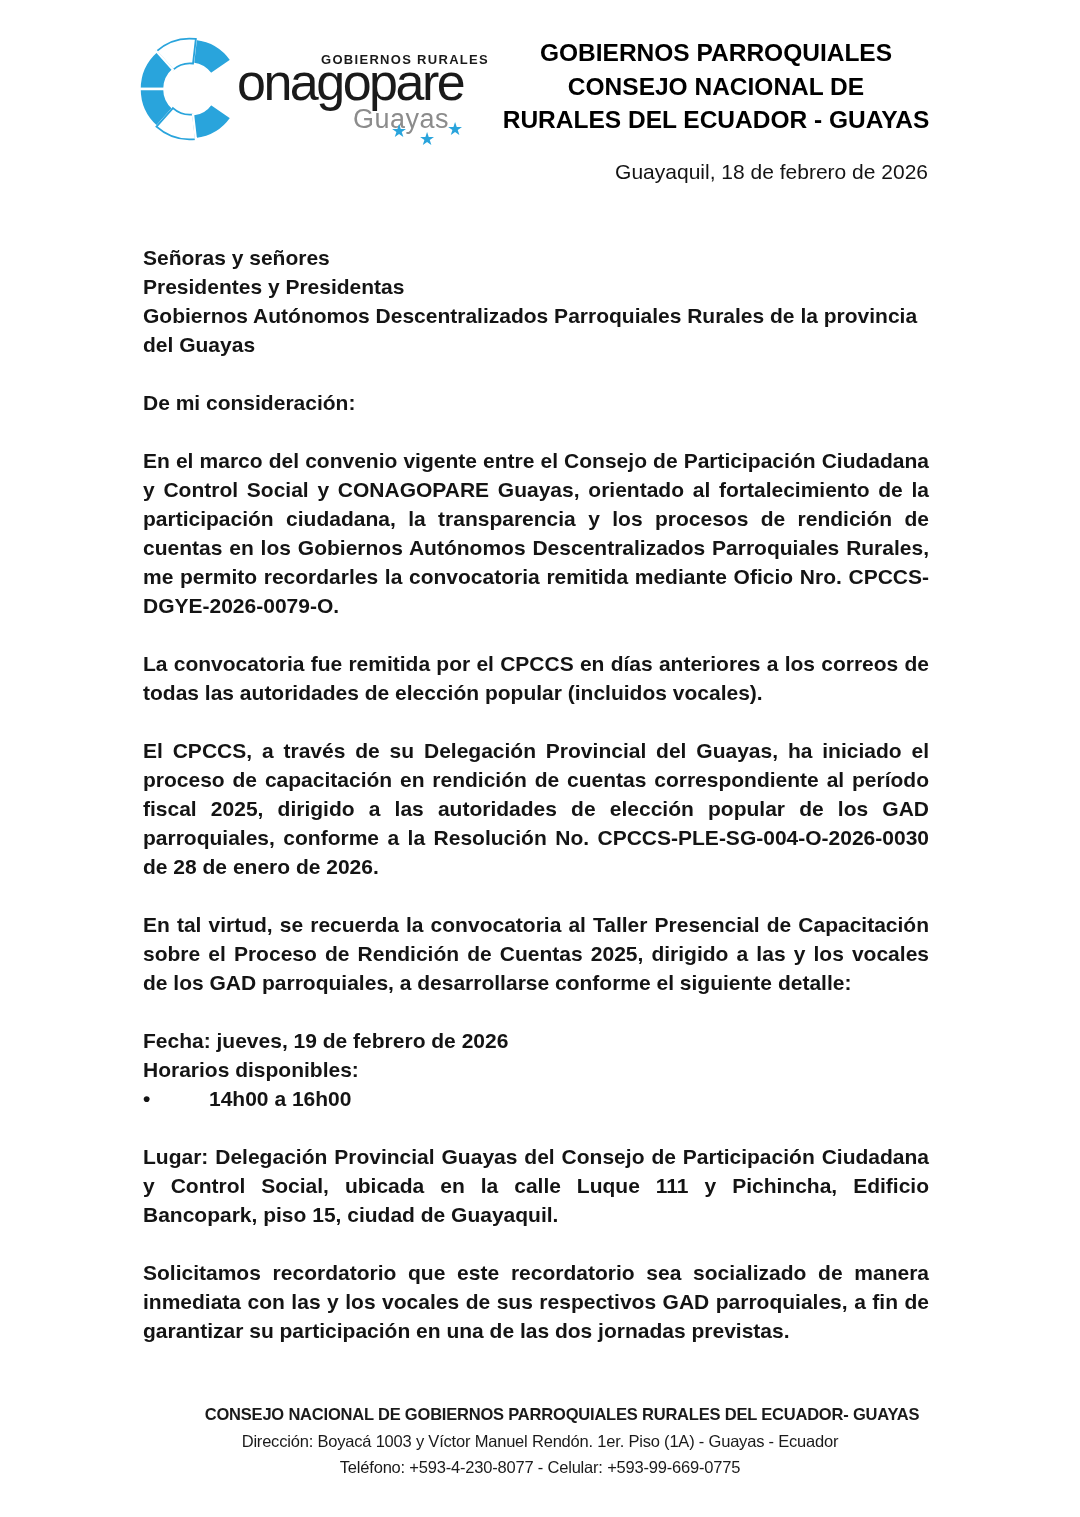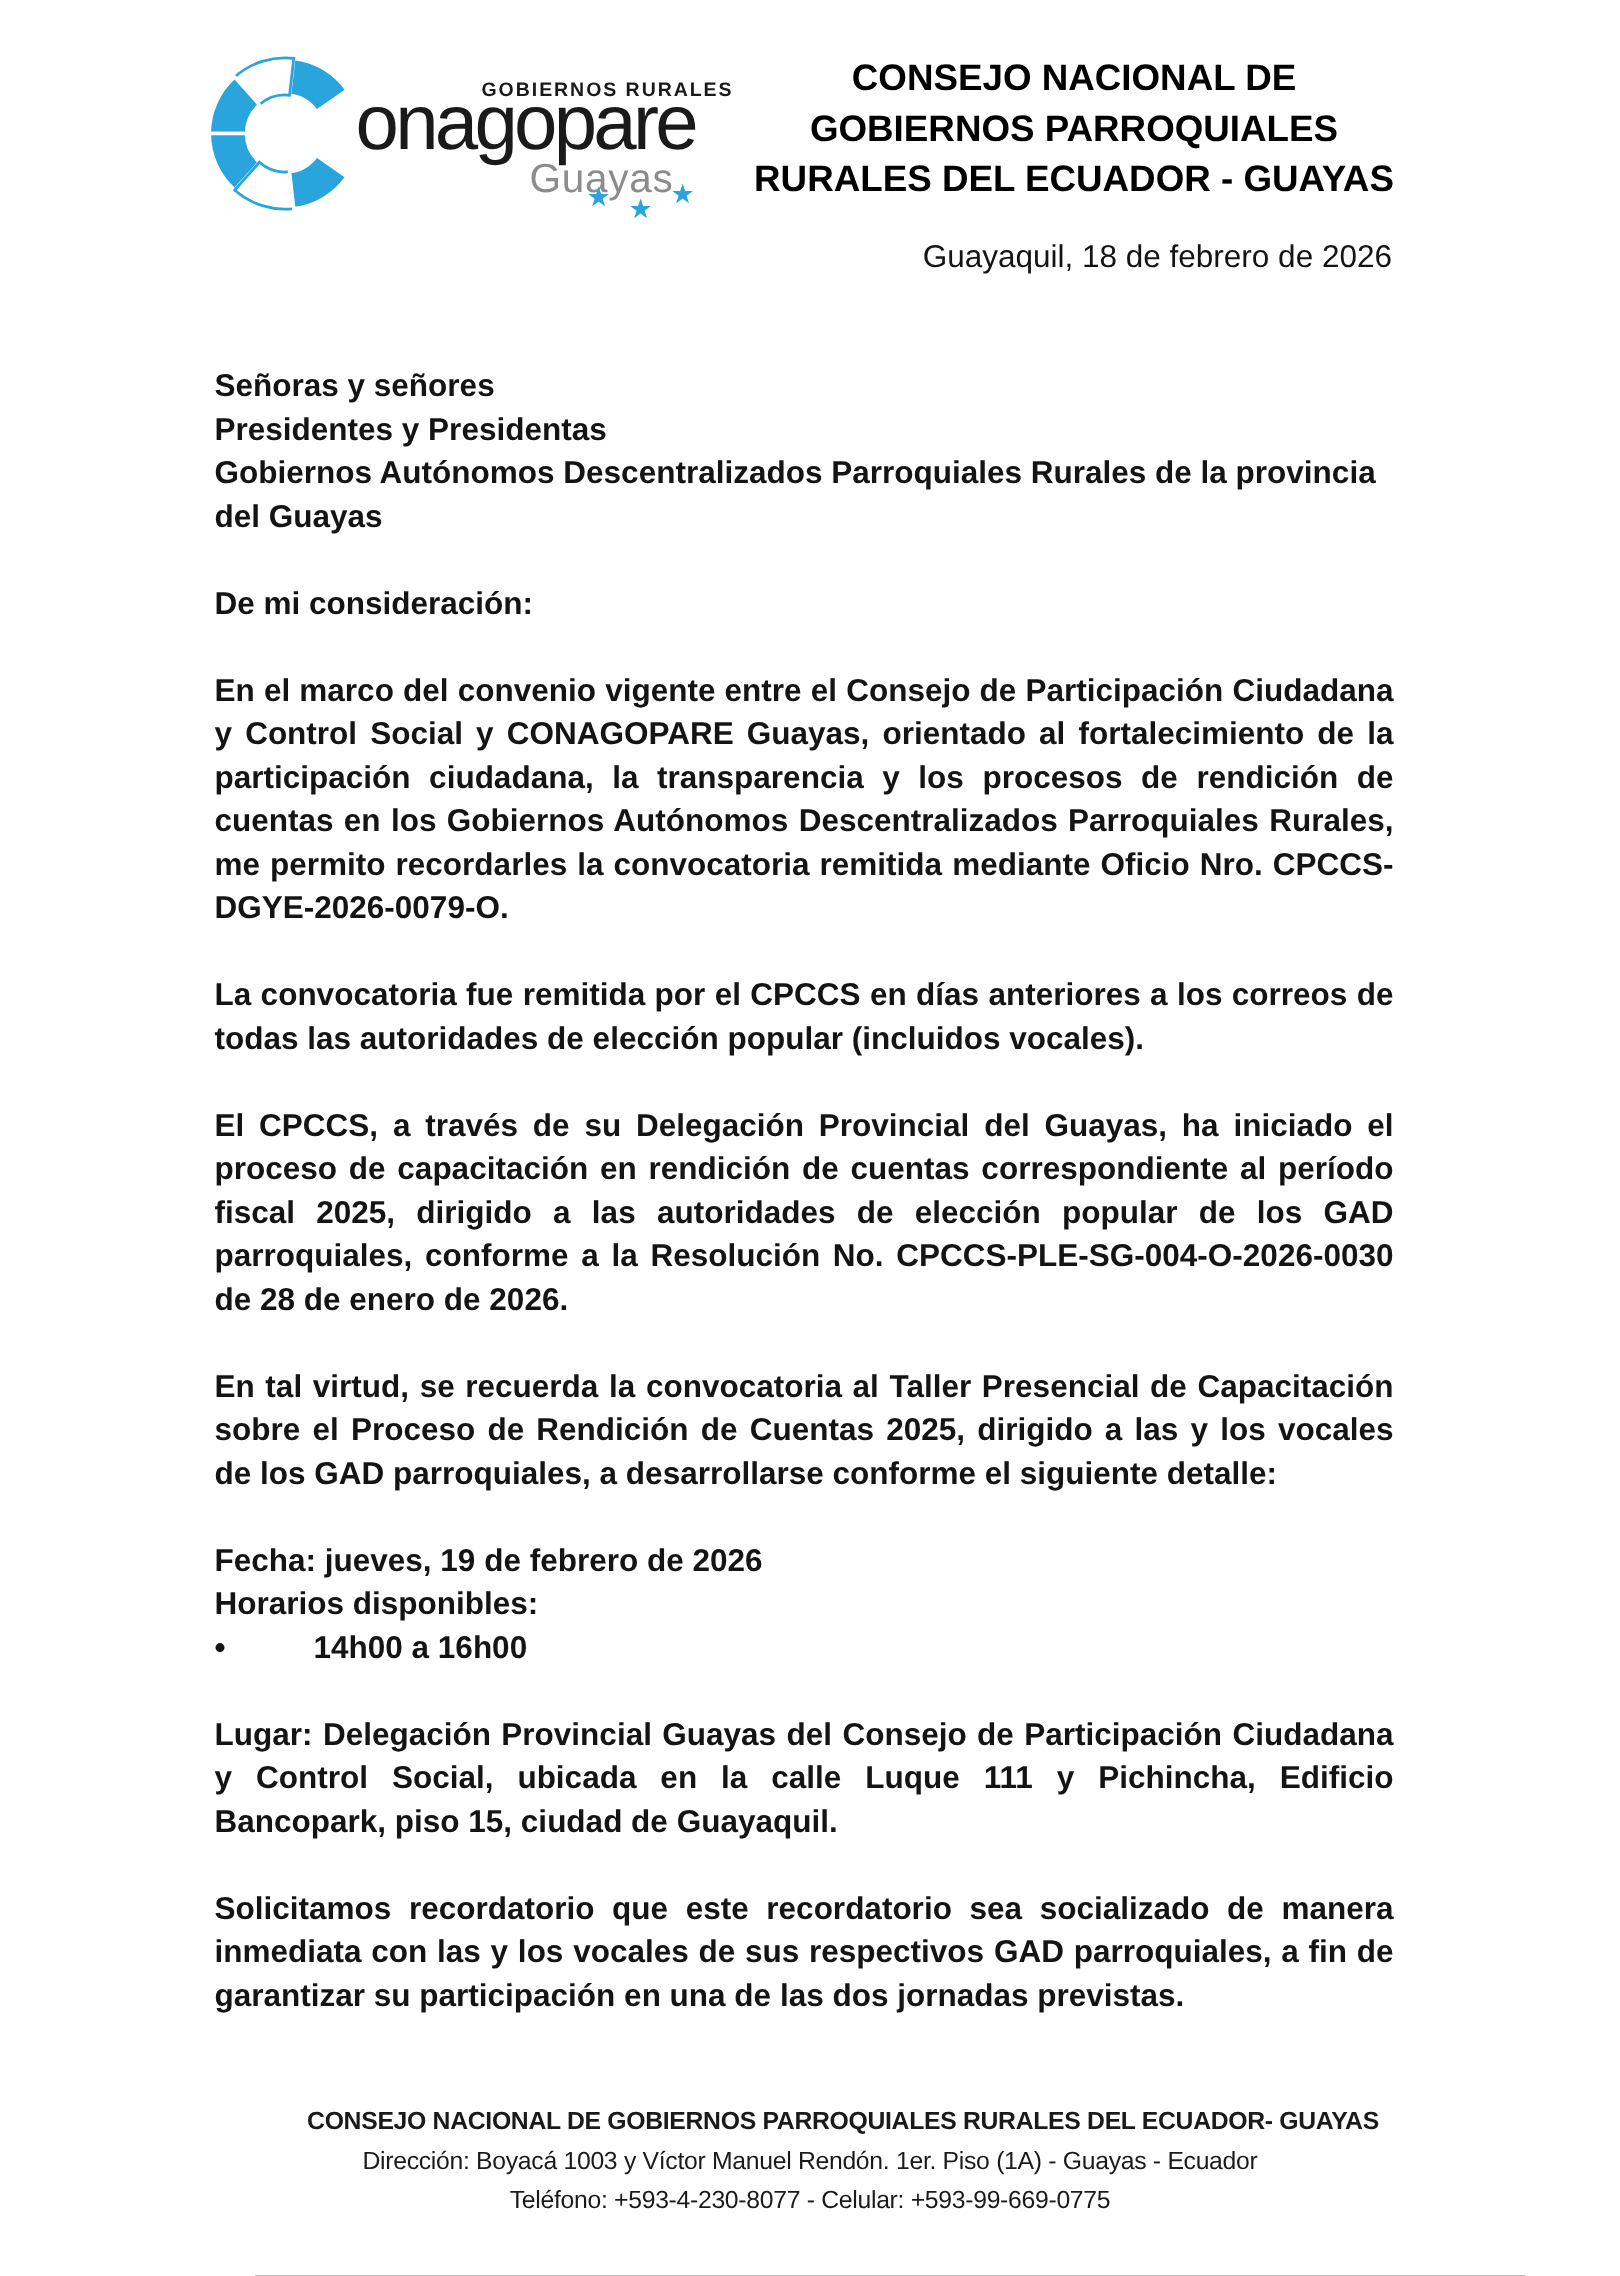--- a/index.html
+++ b/index.html
@@ -70,22 +70,22 @@
     </svg>
     <span class="logo-tagline">GOBIERNOS RURALES</span>
     <span class="logo-brand">onagopare</span>
     <span class="logo-region">Guayas</span>
     <span class="star s1">★</span>
     <span class="star s2">★</span>
     <span class="star s3">★</span>
   </div>
 
   <div class="org-title">
+    <div>GOBIERNOS PARROQUIALES</div>
     <div>CONSEJO NACIONAL DE</div>
-    <div>GOBIERNOS PARROQUIALES</div>
     <div>RURALES DEL ECUADOR - GUAYAS</div>
   </div>
 
   <div class="meta">
     <div>Guayaquil, 18 de febrero de 2026</div>
   </div>
 
   <div class="content">
 
     <div class="block">

